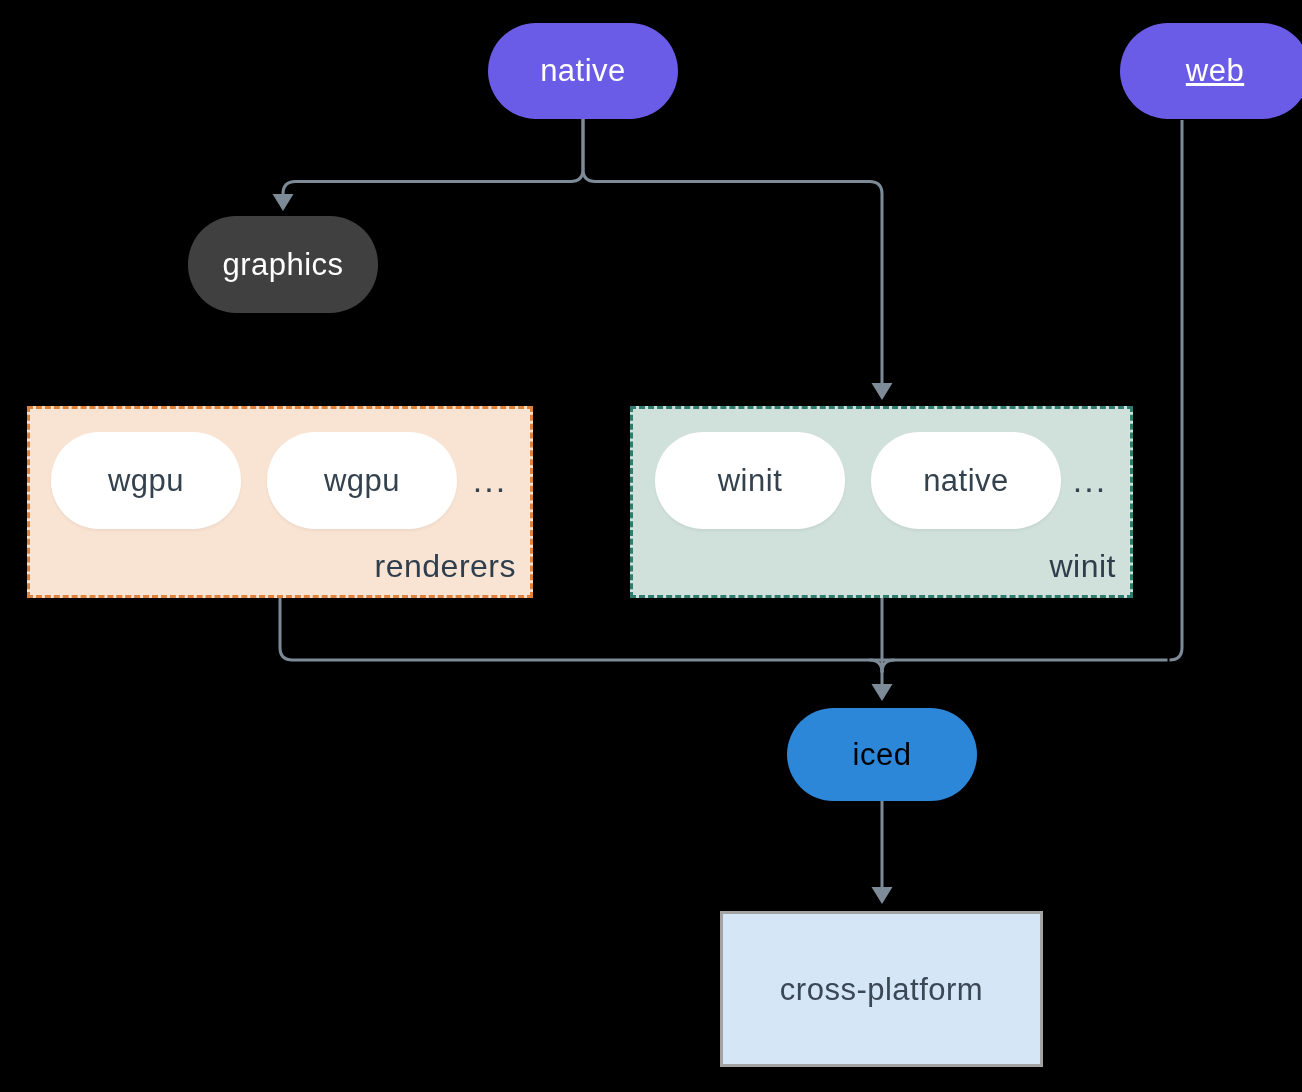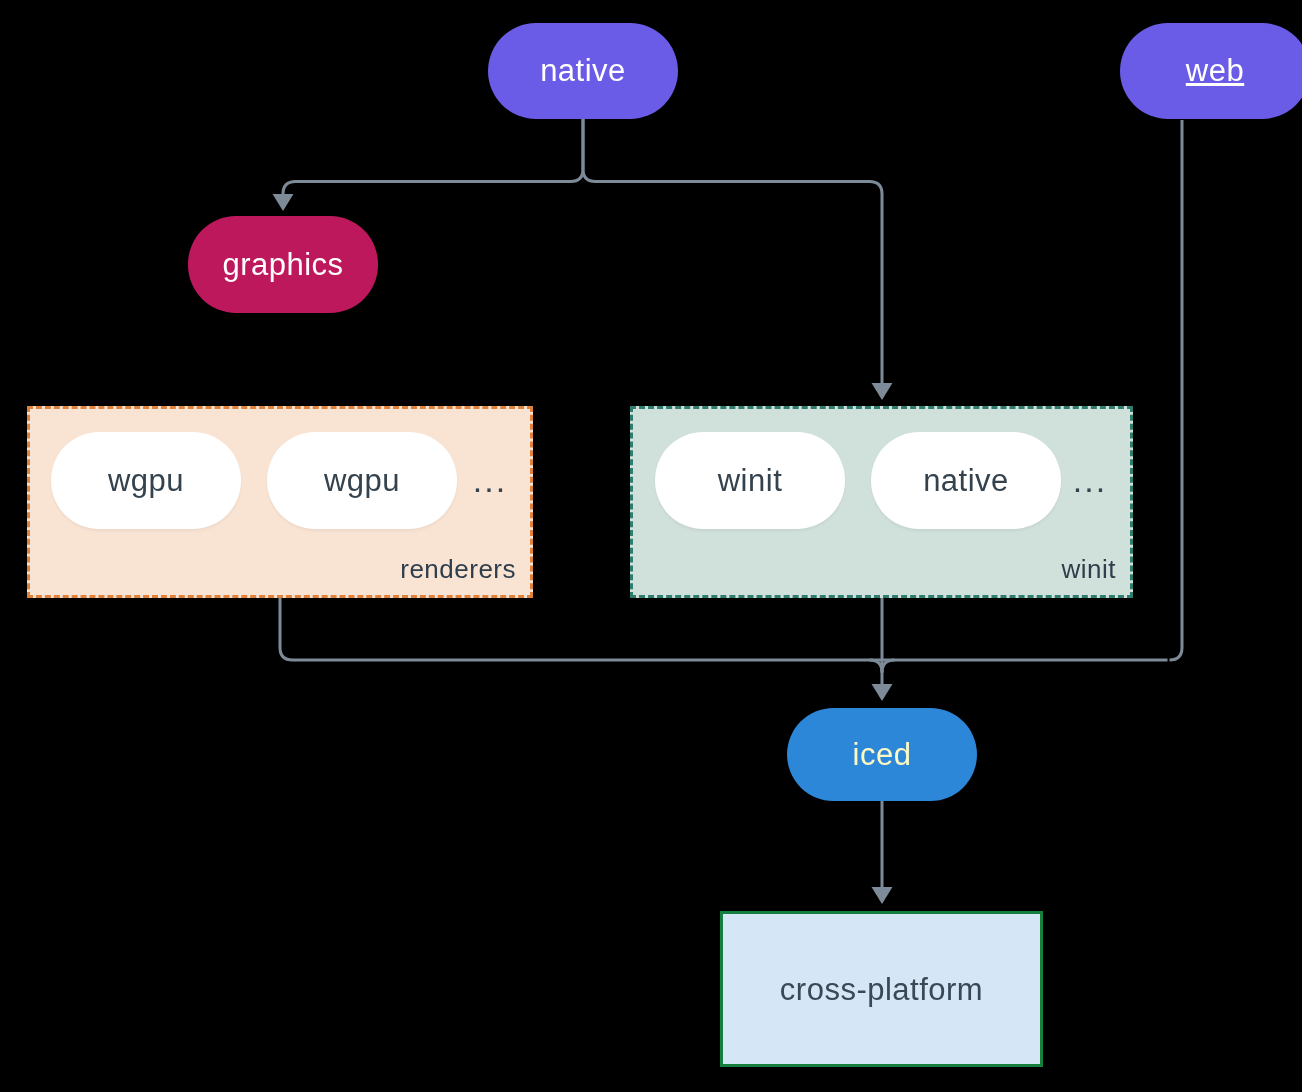--- a/index.html
+++ b/index.html
@@ -10,47 +10,47 @@
   .edges{position:absolute;left:0;top:0;width:1302px;height:1092px;}
   .edges path{fill:none;stroke:#7d8b98;stroke-width:3;}
   .edges polygon{fill:#7d8b98;stroke:none;}
   .pill{
     position:absolute;display:flex;align-items:center;justify-content:center;
     border-radius:48px;font-size:31px;font-weight:500;letter-spacing:.5px;
   }
   .pill-native,.pill-web{left:0;top:23px;width:190px;height:96px;background:#6b5ce7;color:#fff;}
   .pill-native{left:488px;}
   .pill-web{left:1120px;text-decoration:underline;}
-  .pill-graphics{left:188px;top:216px;width:190px;height:97px;background:#be185d;color:#fff;}
-  .pill-iced{left:787px;top:708px;width:190px;height:93px;background:#2d87d8;color:#fef9c3;}
+  .pill-graphics{left:188px;top:216px;width:190px;height:97px;background:#404040;color:#fff;}
+  .pill-iced{left:787px;top:708px;width:190px;height:93px;background:#2d87d8;color:#000000;}
   .group{position:absolute;top:406px;height:192px;box-sizing:border-box;border:3px dashed;}
   .group-renderers{left:27px;width:506px;background:#f9e4d4;border-color:#e0813c;}
   .group-shells{left:630px;width:503px;background:#d0e0da;border-color:#2e7d6e;}
   .white-pill{
     position:absolute;top:23px;width:190px;height:97px;background:#fff;color:#34424e;
     border-radius:48px;display:flex;align-items:center;justify-content:center;
     font-size:31px;font-weight:500;letter-spacing:.5px;
     box-shadow:0 2px 3px rgba(0,0,0,0.05);
   }
   .wp-1{left:21px;}
   .wp-2{left:237px;}
   .group-shells .wp-1{left:22px;justify-content:center;}
   .group-shells .wp-2{left:238px;}
   .dots{
     position:absolute;top:23px;height:97px;width:60px;display:flex;align-items:center;
     justify-content:center;font-size:34px;color:#34424e;letter-spacing:2px;
   }
   .group-renderers .dots{left:430px;}
   .group-shells .dots{left:427px;}
   .group-label{
-    position:absolute;right:14px;bottom:10px;font-size:26px;color:#2f3e4c;letter-spacing:.5px;
+    position:absolute;right:14px;bottom:10px;font-size:32px;color:#2f3e4c;letter-spacing:.5px;
   }
   .app-box{
     position:absolute;left:720px;top:911px;width:323px;height:156px;box-sizing:border-box;
-    background:#d5e6f7;border:3px solid #15803d;display:flex;flex-direction:column;
+    background:#d5e6f7;border:3px solid #a3a3a3;display:flex;flex-direction:column;
     align-items:center;justify-content:center;color:#3a4856;font-size:31px;line-height:47px;
     letter-spacing:.5px;
   }
 </style>
 </head>
 <body>
 
 <div class="canvas">
 
   <svg class="edges" viewBox="0 0 1302 1092">

